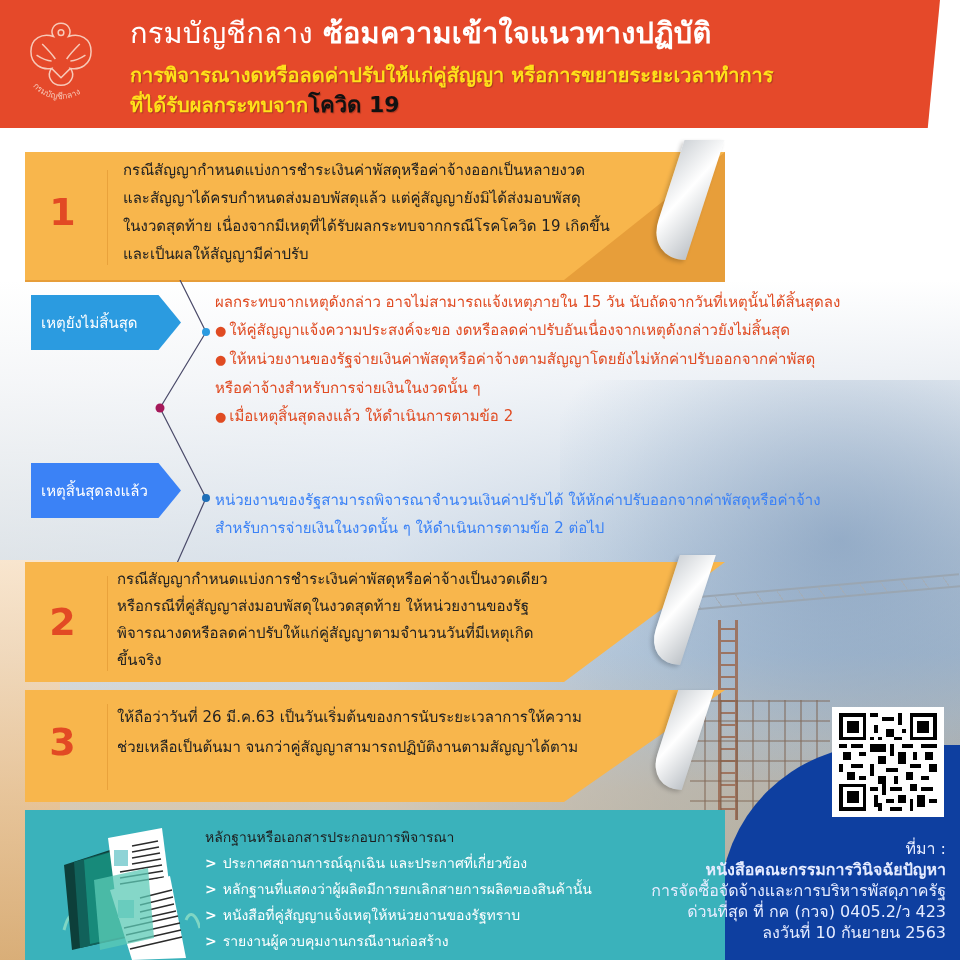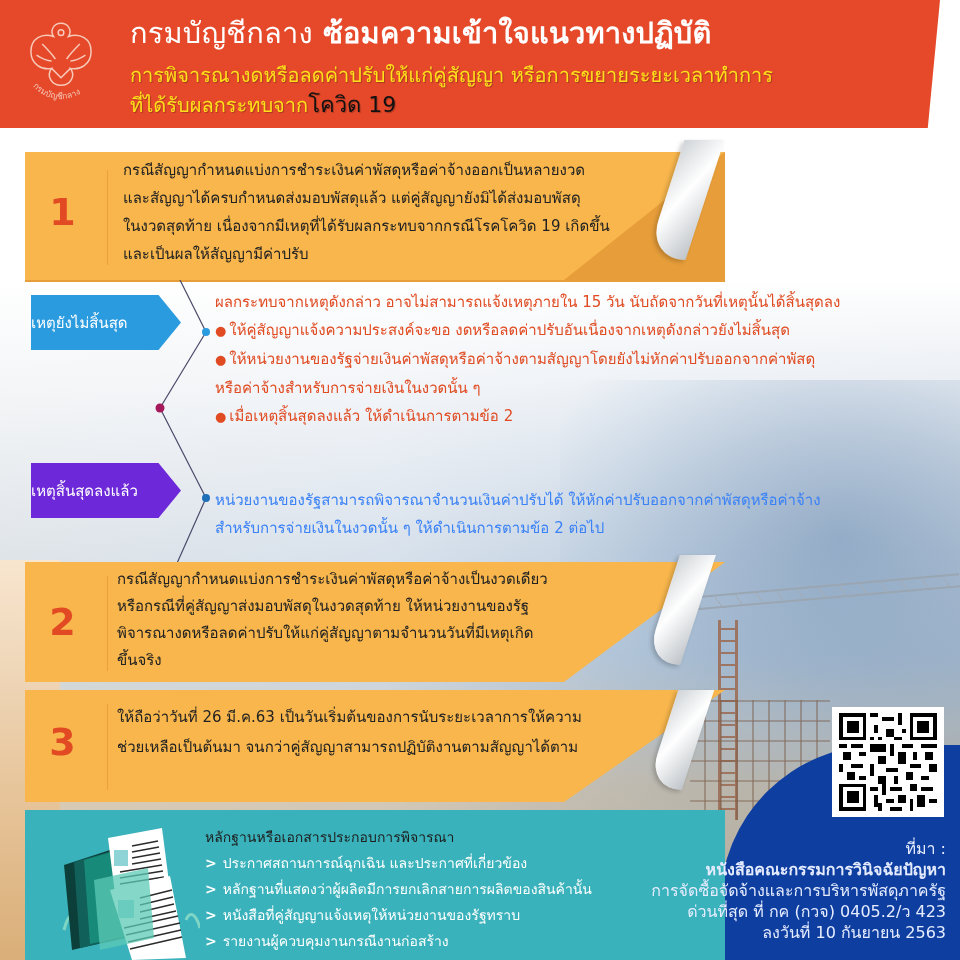--- a/index.html
+++ b/index.html
@@ -54,21 +54,21 @@
       position: absolute; left: 14px; top: 12px; width: 94px; height: 94px;
     }
     .title-main {
       position: absolute; left: 130px; top: 10px;
       font-size: 29px; font-weight: bold; color: #ffffff; white-space: nowrap;
       letter-spacing: 0.2px;
     }
     .title-main .light { font-weight: normal; }
     .title-sub {
       position: absolute; left: 130px; top: 60px;
-      font-size: 20px; color: #ffe01a; font-weight: normal; line-height: 30px;
+      font-size: 20px; color: #ffe01a; font-weight: bold; line-height: 30px;
       white-space: nowrap; text-shadow: 1px 1px 1px rgba(0,0,0,0.25);
     }
     .title-sub .black { color: #111; font-size: 22px; }
 
     
     .card {
       position: absolute; left: 25px; width: 700px;
       background: #f8b64c;
       clip-path: polygon(0 0, 100% 0, 78% 100%, 0 100%);
     }
@@ -91,24 +91,24 @@
     }
     .card-text {
       position: absolute; left: 98px; font-size: 15px; color: #222; line-height: 28px;
       white-space: nowrap;
     }
 
     
     .tag {
       position: absolute; left: 31px; width: 150px; height: 55px;
       clip-path: polygon(0 0, 85% 0, 100% 50%, 85% 100%, 0 100%);
-      color: #fff; font-size: 15px; display: flex; align-items: center; 
+      color: #fff; font-size: 15px; display: flex; align-items: center; padding-left: 10px;
     }
     .tag-1 { top: 295px; background: #2b9be0; }
-    .tag-2 { top: 463px; background: #6d28d9; }
+    .tag-2 { top: 463px; background: #3b82f6; }
 
     .connector { position: absolute; left: 140px; top: 280px; width: 100px; height: 290px; }
 
     .detail {
       position: absolute; left: 215px; font-size: 15px; line-height: 28px; white-space: nowrap;
     }
     .detail.red { color: #e04b22; }
     .detail.blue { color: #3b82f6; }
     .detail .dot { color: #e04b22; font-size: 13px; margin-right: 3px; }
 

